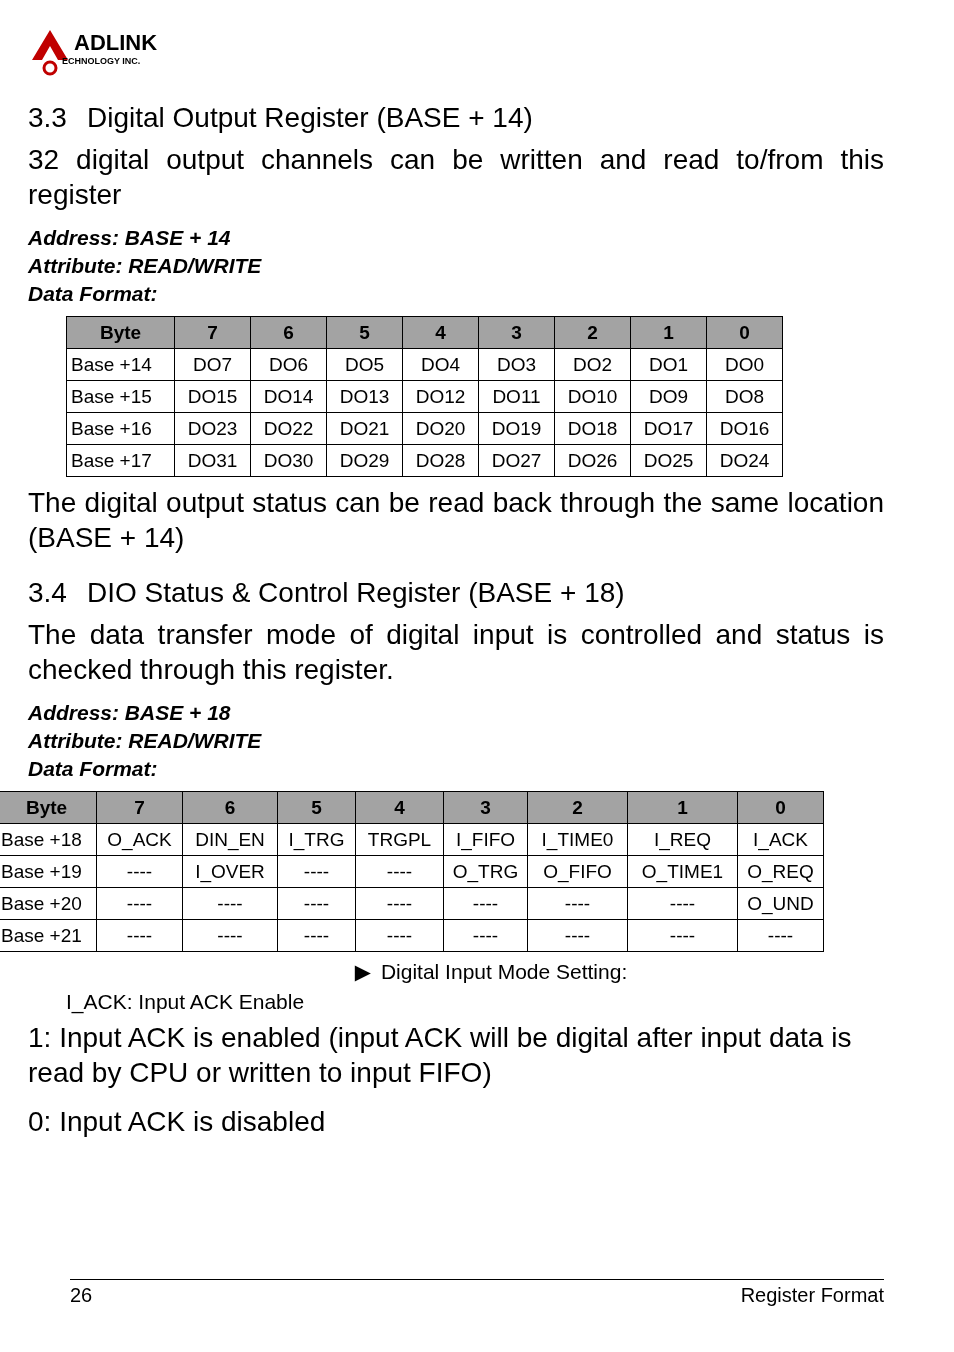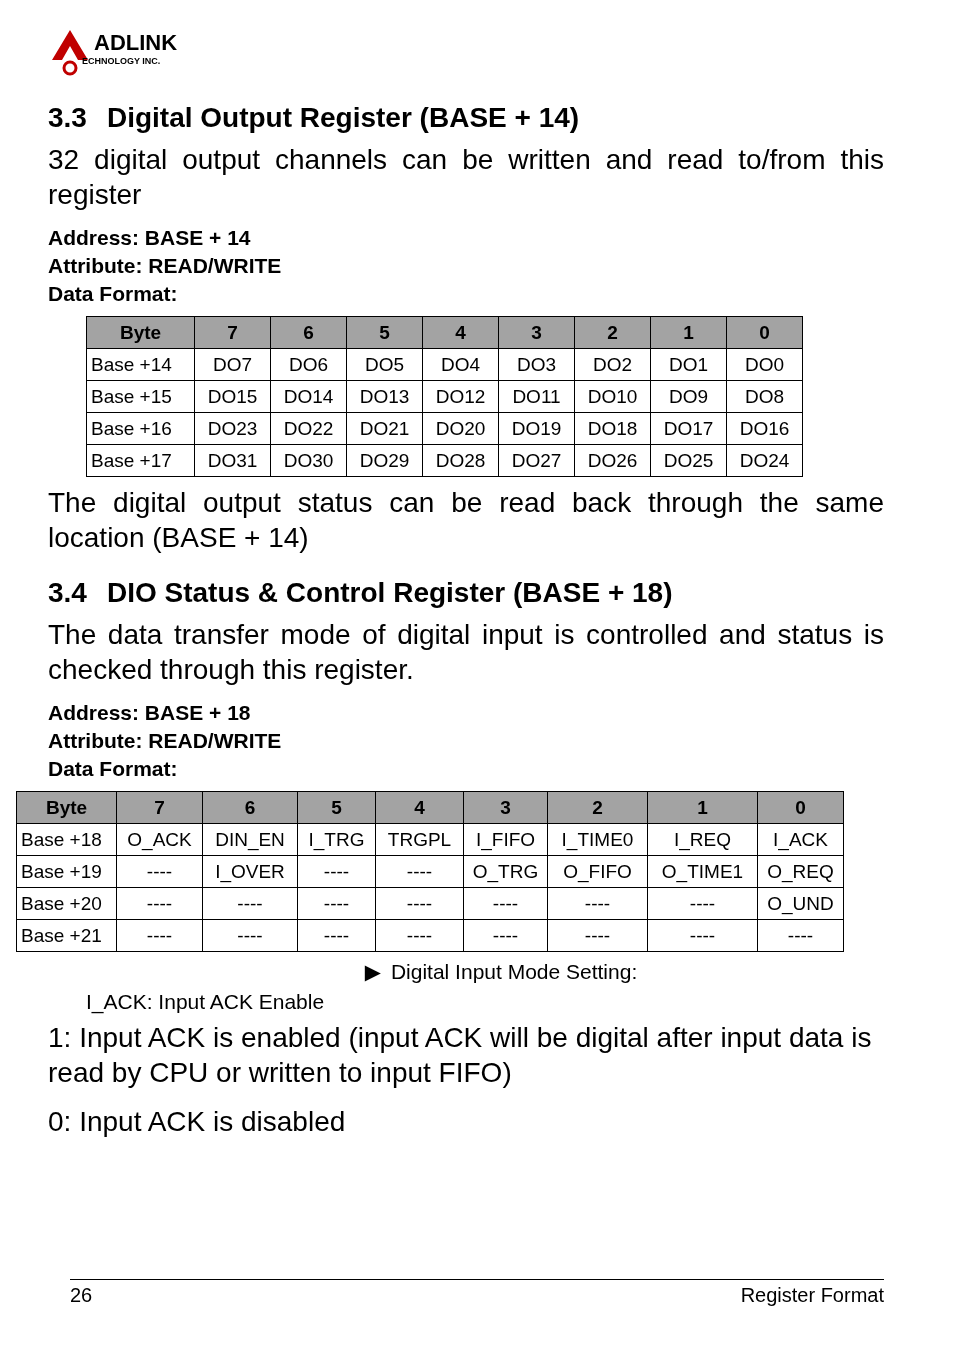--- a/index.html
+++ b/index.html
@@ -7,45 +7,45 @@
     margin: 0;
     font-family: Arial, Helvetica, sans-serif;
     background: #ffffff;
     color: #000;
     width: 954px;
     height: 1352px;
     position: relative;
     box-sizing: border-box;
   }
   .page {
-    padding: 24px 70px 0 48px;
+    padding: 24px 70px 0 28px;
     box-sizing: border-box;
     width: 954px;
   }
   .logo {
     margin-bottom: 10px;
     height: 56px;
   }
   .logo svg { display: block; }
   h2.sec {
     font-size: 28px;
-    font-weight: bold;
+    font-weight: normal;
     margin: 22px 0 8px 0;
   }
   .secnum { display: inline-block; margin-right: 20px; }
   p.body {
     font-size: 28px;
     margin: 6px 0 14px 0;
     line-height: 1.25;
     text-align: justify;
   }
   .indent1 { margin-left: 38px; }
   .indent2 { margin-left: 110px; }
   .bold { font-weight: bold; }
-  .defline { font-size: 21px; margin: 2px 0 4px 0; }
+  .defline { font-size: 21px; margin: 2px 0 4px 0; font-style: italic; }
   table.reg {
     border-collapse: collapse;
     margin: 10px 0 8px 0;
   }
   table.reg th, table.reg td {
     border: 1px solid #000;
     text-align: center;
     font-size: 19px;
     height: 32px;
     box-sizing: border-box;

